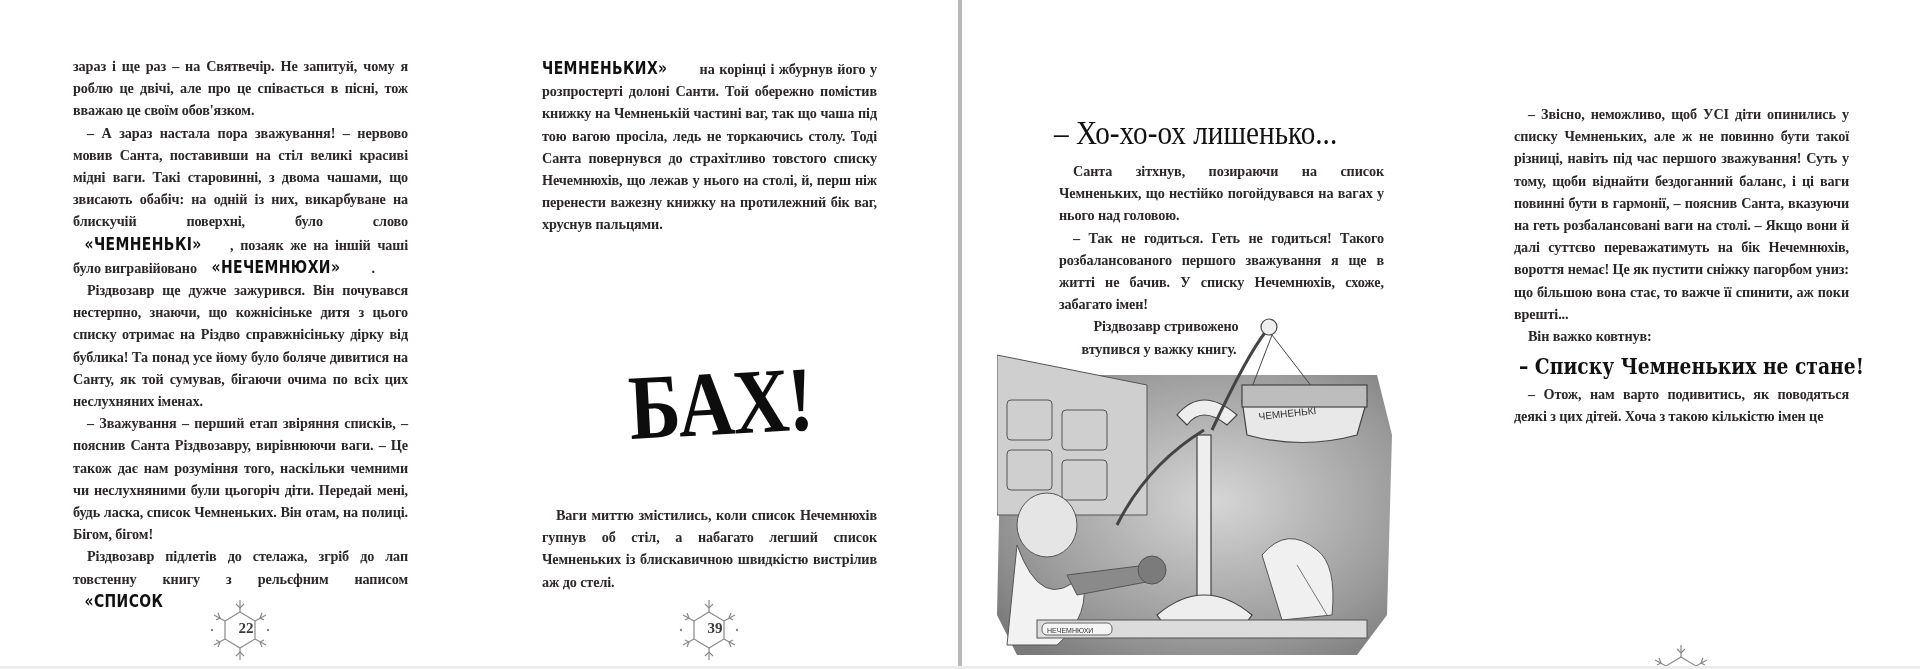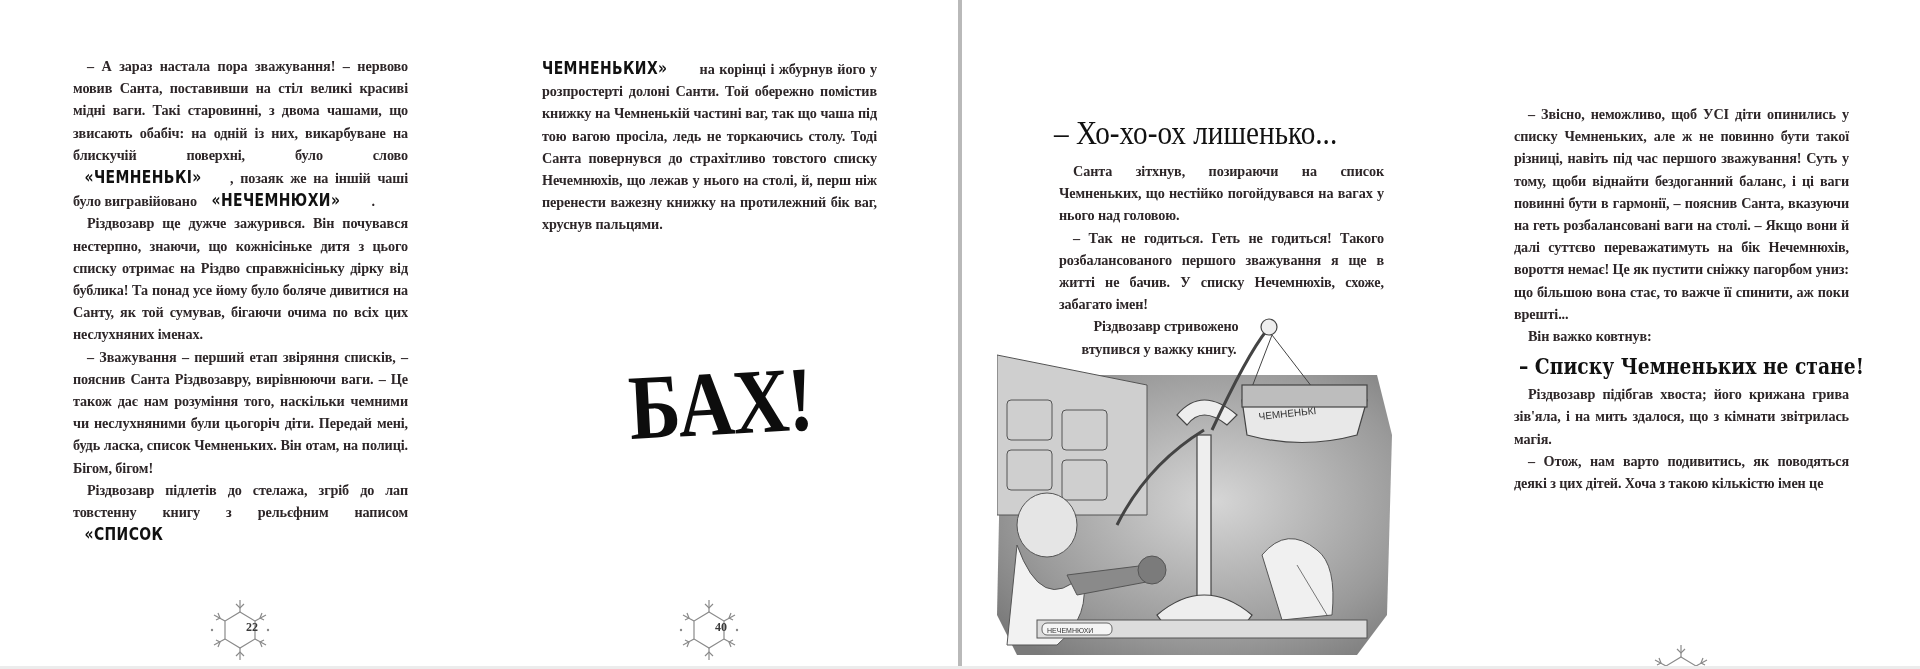--- a/index.html
+++ b/index.html
@@ -38,32 +38,33 @@
     font-weight:bold; transform:scaleX(0.85); transform-origin:left center;
   }
   .bax {
     position:absolute; font-family:"Liberation Serif","DejaVu Serif",serif;
     font-weight:bold; font-size:92px; color:#0d0d0d; letter-spacing:-2px;
     transform:rotate(-3deg) scaleX(0.85); transform-origin:left center;
   }
   .folio { position:absolute; width:64px; height:64px; }
   .folio svg { position:absolute; left:0; top:0; }
   .folio span {
-    position:absolute; left:12px; top:22px; width:64px; text-align:center;
-    font-size:12px; font-weight:bold; color:#3a3a3a;
+    position:absolute; left:6px; top:22px; width:64px; text-align:center;
+    font-size:15px; font-weight:bold; color:#3a3a3a;
   }
   .illus { position:absolute; }
 </style>
 </head>
 <body>
 
 <div class="spread left">
 
   <div class="page" style="left:0;width:479px;">
     <div class="col" style="left:73px;top:55px;width:335px;">
+      <p class="noindent">зараз і ще раз – на Святвечір. Не запитуй, чому я роблю це двічі, але про це співається в пісні, тож вважаю це своїм обов'язком.</p>
       <p><span>– А зараз настала пора зважування! – нервово мовив Санта, поставивши на стіл великі красиві мідні ваги. Такі старовинні, з двома чашами, що звисають обабіч: на одній із них, викарбуване на блискучій поверхні, було слово </span><span class="stamp">«ЧЕМНЕНЬКІ»</span><span>, позаяк же на іншій чаші було вигравійовано </span><span class="stamp">«НЕЧЕМНЮХИ»</span><span>.</span></p>
       <p>Різдвозавр ще дужче зажурився. Він почувався нестерпно, знаючи, що кожнісіньке дитя з цього списку отримає на Різдво справжнісіньку дірку від бублика! Та понад усе йому було боляче дивитися на Санту, як той сумував, бігаючи очима по всіх цих неслухняних іменах.</p>
       <p>– Зважування – перший етап звіряння списків, – пояснив Санта Різдвозавру, вирівнюючи ваги. – Це також дає нам розуміння того, наскільки чемними чи неслухняними були цьогоріч діти. Передай мені, будь ласка, список Чемненьких. Він отам, на полиці. Бігом, бігом!</p>
       <p><span>Різдвозавр підлетів до стелажа, згріб до лап товстенну книгу з рельєфним написом </span><span class="stamp">«СПИСОК</span></p>
     </div>
     <div class="folio" style="left:208px;top:598px;">
       <svg width="64" height="64" viewBox="0 0 64 64">
         <g stroke="#8a8a8a" stroke-width="1.2" fill="none">
           <polygon points="32,14 47,23 47,41 32,50 17,41 17,23"></polygon>
           <line x1="32" y1="2" x2="32" y2="14"></line>
@@ -79,36 +80,39 @@
       </svg>
       <span>22</span>
     </div>
   </div>
 
   <div class="page" style="left:479px;width:479px;">
     <div class="col" style="left:63px;top:57px;width:335px;">
       <p class="noindent"><span class="stamp">ЧЕМНЕНЬКИХ»</span><span> на корінці і жбурнув його у розпростерті долоні Санти. Той обережно помістив книжку на Чемненькій частині ваг, так що чаша під тою вагою просіла, ледь не торкаючись столу. Тоді Санта повернувся до страхітливо товстого списку Нечемнюхів, що лежав у нього на столі, й, перш ніж перенести важезну книжку на протилежний бік ваг, хруснув пальцями.</span></p>
     </div>
     <div class="bax" style="left:150px;top:355px;">БАХ!</div>
+    <div class="col" style="left:63px;top:504px;width:335px;">
+      <p>Ваги миттю змістились, коли список Нечемнюхів гупнув об стіл, а набагато легший список Чемненьких із блискавичною швидкістю вистрілив аж до стелі.</p>
+    </div>
     <div class="folio" style="left:198px;top:598px;">
       <svg width="64" height="64" viewBox="0 0 64 64">
         <g stroke="#8a8a8a" stroke-width="1.2" fill="none">
           <polygon points="32,14 47,23 47,41 32,50 17,41 17,23"></polygon>
           <line x1="32" y1="2" x2="32" y2="14"></line>
             <line x1="32" y1="50" x2="32" y2="62"></line>
           <line x1="6" y1="17" x2="17" y2="23"></line>
             <line x1="47" y1="41" x2="58" y2="47"></line>
           <line x1="58" y1="17" x2="47" y2="23"></line>
             <line x1="17" y1="41" x2="6" y2="47"></line>
           <path d="M28,6 L32,10 L36,6 M28,58 L32,54 L36,58 M8,22 L12,20 L10,15 M56,42 L52,44 L54,49 M56,22 L52,20 L54,15 M8,42 L12,44 L10,49"></path>
         </g>
         <circle cx="4" cy="32" r="1.2" fill="#8a8a8a"></circle>
           <circle cx="60" cy="32" r="1.2" fill="#8a8a8a"></circle>
       </svg>
-      <span>40</span>
+      <span>39</span>
     </div>
   </div>
 </div>
 
 <div class="gutter"></div>
 
 <div class="spread right">
 
   <div class="page" style="left:0;width:479px;">
     <div class="heading-big" style="position:absolute;left:92px;top:68px;">– Хо-хо-ох лишенько...</div>
@@ -171,21 +175,20 @@
       <rect x="45" y="308" width="70" height="12" rx="5" fill="#f5f5f5" stroke="#666"></rect>
       <text x="50" y="318" font-size="7" fill="#333" font-family="Liberation Sans, sans-serif">НЕЧЕМНЮХИ</text>
     </svg>
   </div>
 
   <div class="page" style="left:479px;width:479px;">
     <div class="col" style="left:73px;top:58px;width:335px;">
       <p>– Звісно, неможливо, щоб УСІ діти опинились у списку Чемненьких, але ж не повинно бути такої різниці, навіть під час першого зважування! Суть у тому, щоби віднайти бездоганний баланс, і ці ваги повинні бути в гармонії, – пояснив Санта, вказуючи на геть розбалансовані ваги на столі. – Якщо вони й далі суттєво переважатимуть на бік Нечемнюхів, вороття немає! Це як пустити сніжку пагорбом униз: що більшою вона стає, то важче її спинити, аж поки врешті...</p>
       <p>Він важко ковтнув:</p>
       <div class="heading-mid" style="margin:5px 0 3px 5px;">– Списку Чемненьких не стане!</div>
-      <p>Різдвозавр підібгав хвоста; його крижана грива зів'яла, і на мить здалося, що з кімнати звітрилась магія.</p>
       <p>– Отож, нам варто подивитись, як поводяться деякі з цих дітей. Хоча з такою кількістю імен це</p>
     </div>
     <div class="folio" style="left:208px;top:598px;">
       <svg width="64" height="64" viewBox="0 0 64 64">
         <g stroke="#8a8a8a" stroke-width="1.2" fill="none">
           <polygon points="32,14 47,23 47,41 32,50 17,41 17,23"></polygon>
           <line x1="32" y1="2" x2="32" y2="14"></line>
             <line x1="32" y1="50" x2="32" y2="62"></line>
           <line x1="6" y1="17" x2="17" y2="23"></line>
             <line x1="47" y1="41" x2="58" y2="47"></line>

